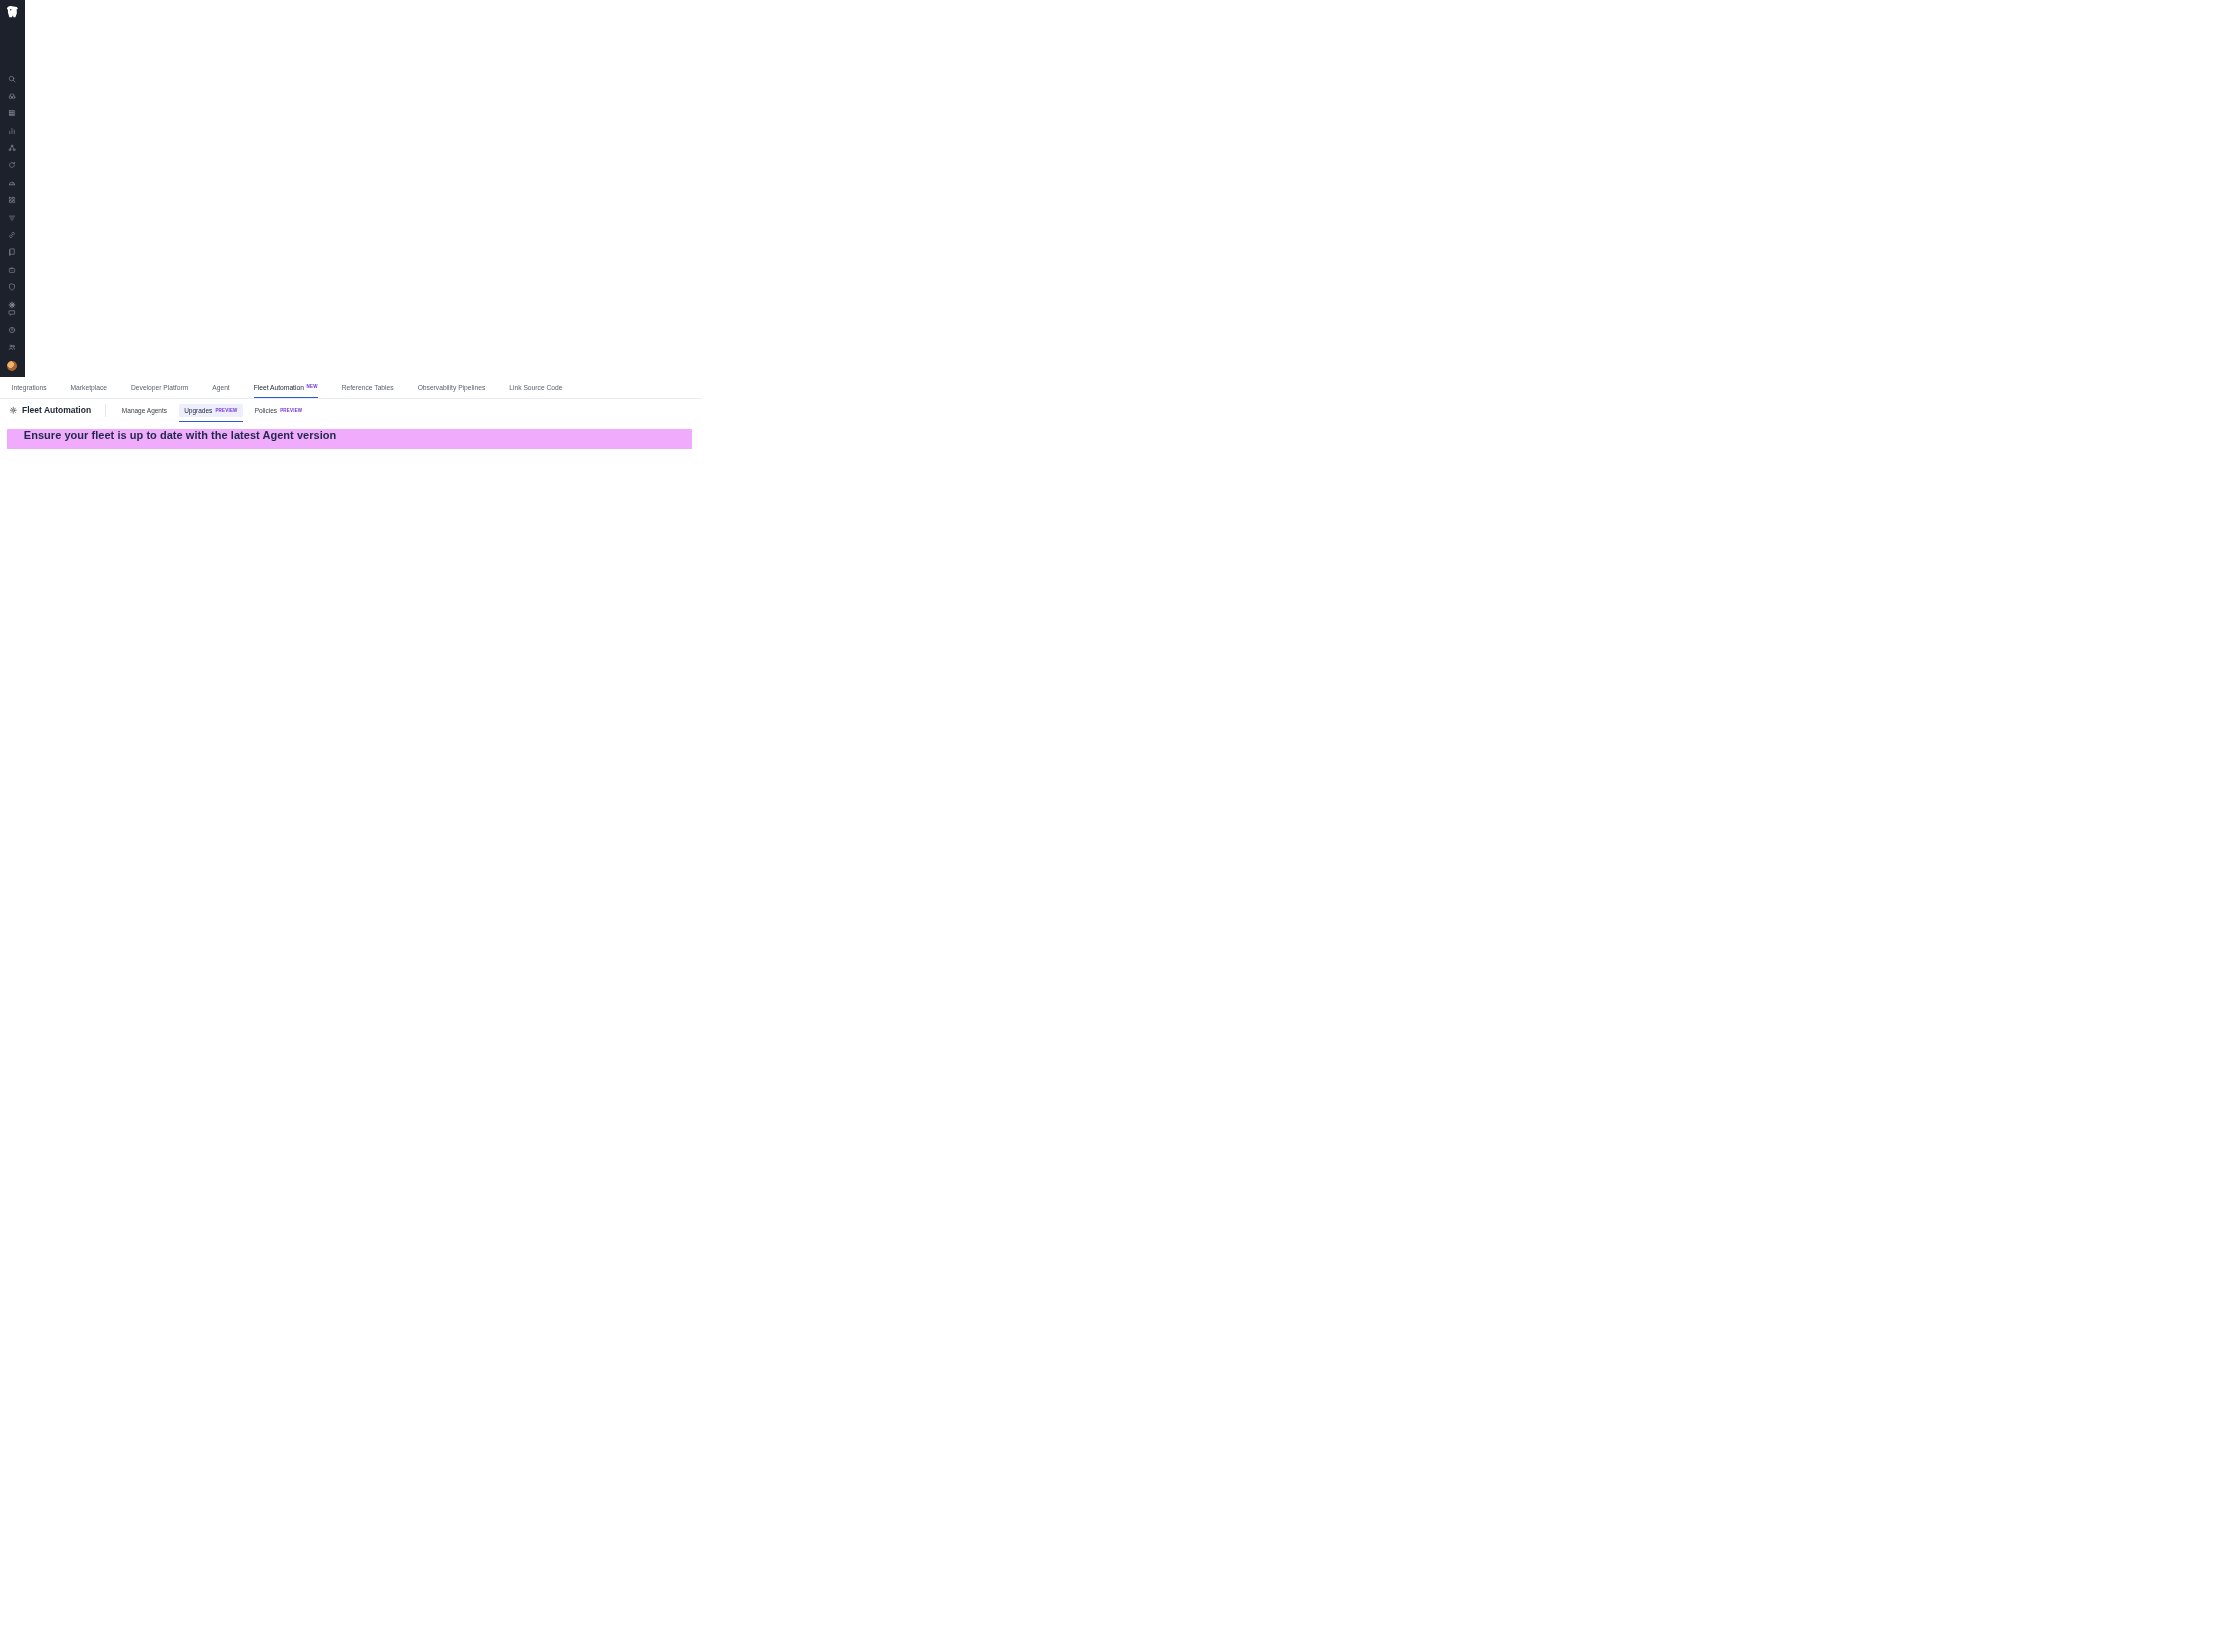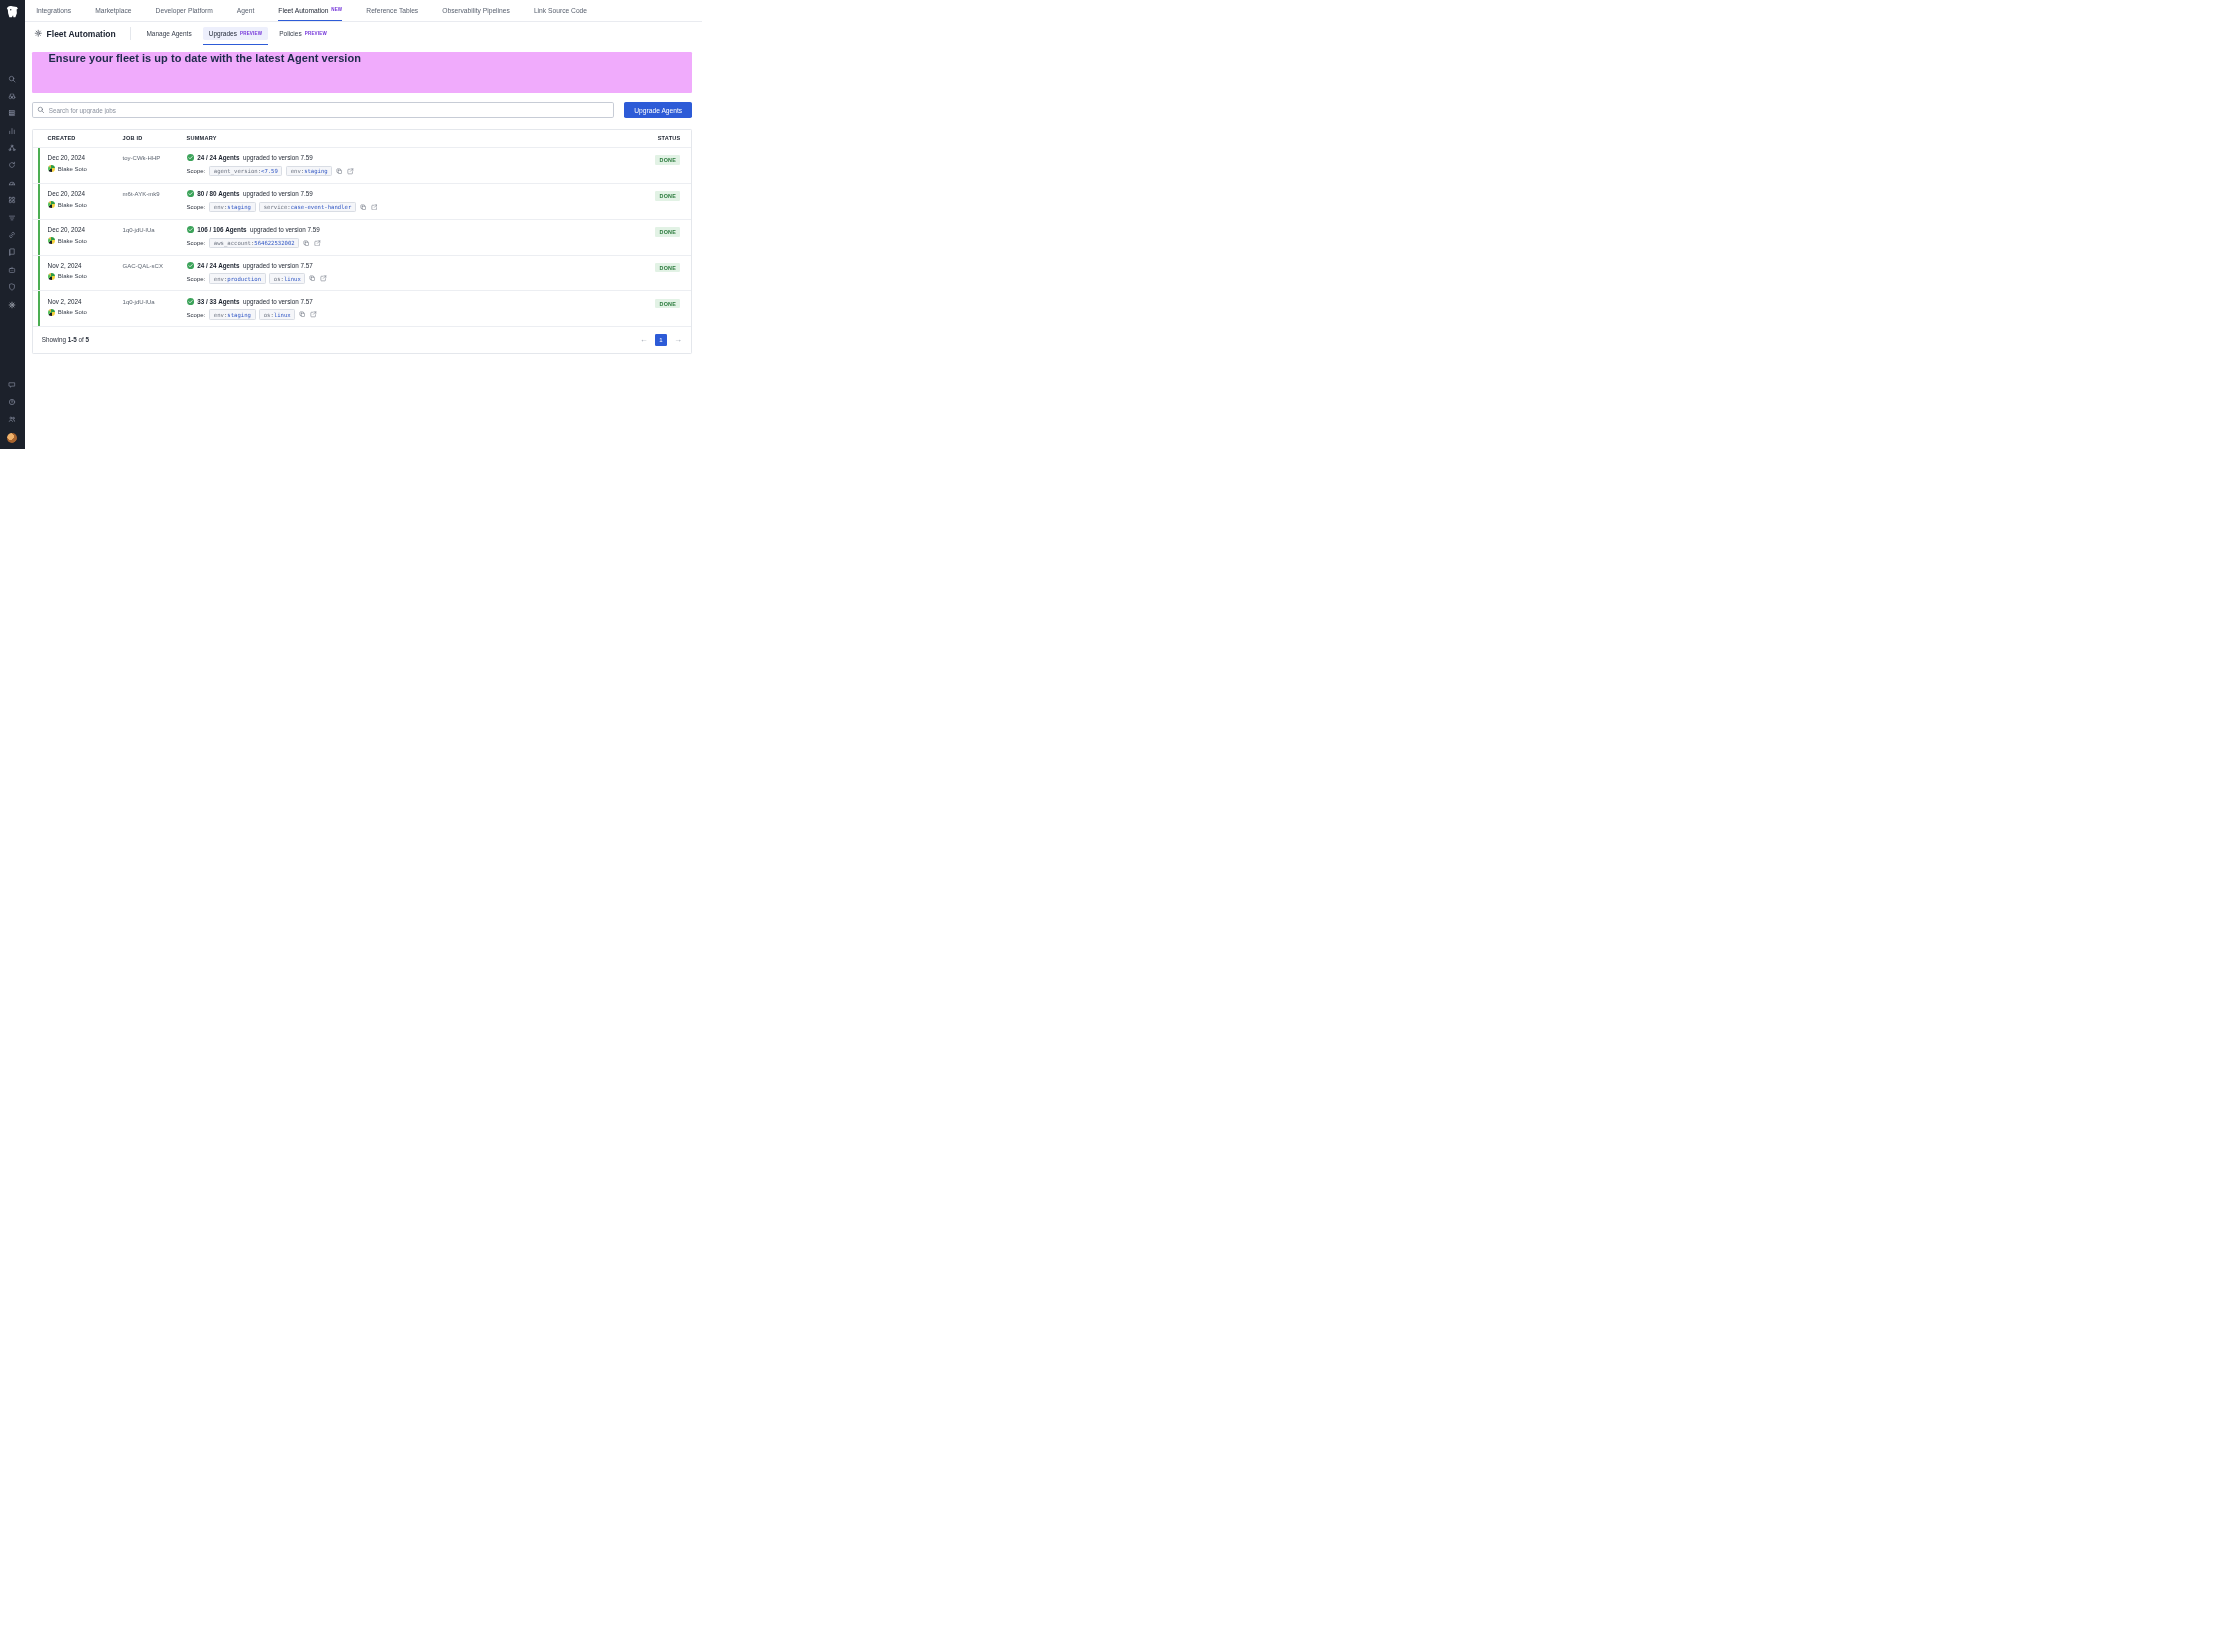--- a/index.html
+++ b/index.html
@@ -2,21 +2,21 @@
 <html style="font-size:7.2px"><head>
 <meta charset="utf-8">
 <style>
   * { box-sizing: border-box; }
   html,body { margin:0; padding:0; }
   body {
     width:702px; height:449px; overflow:hidden;
     font-family:"Liberation Sans", sans-serif;
     background:#ffffff; color:#1b222e;
   }
-  .app { display:flex; width:100%; height:100%; }
+  .app { display:flex; width:100%; height:100%;flex-direction:column; }
 
   
   .sidebar {
     width:24.6px; flex:0 0 24.6px; background:#1c212b; height:100%;
     display:flex; flex-direction:column; align-items:center; padding:4.5px 0 6.3px;
   }
   .logo { width:15px; height:15px; }
   .side-top { display:flex; flex-direction:column; align-items:center; gap:9.4px; margin-top:55px; }
   .side-bottom { display:flex; flex-direction:column; align-items:center; gap:9.4px; margin-top:auto; }
   .sicon { width:8px; height:8px; color:#8a92a4; display:flex; align-items:center; justify-content:center; }

